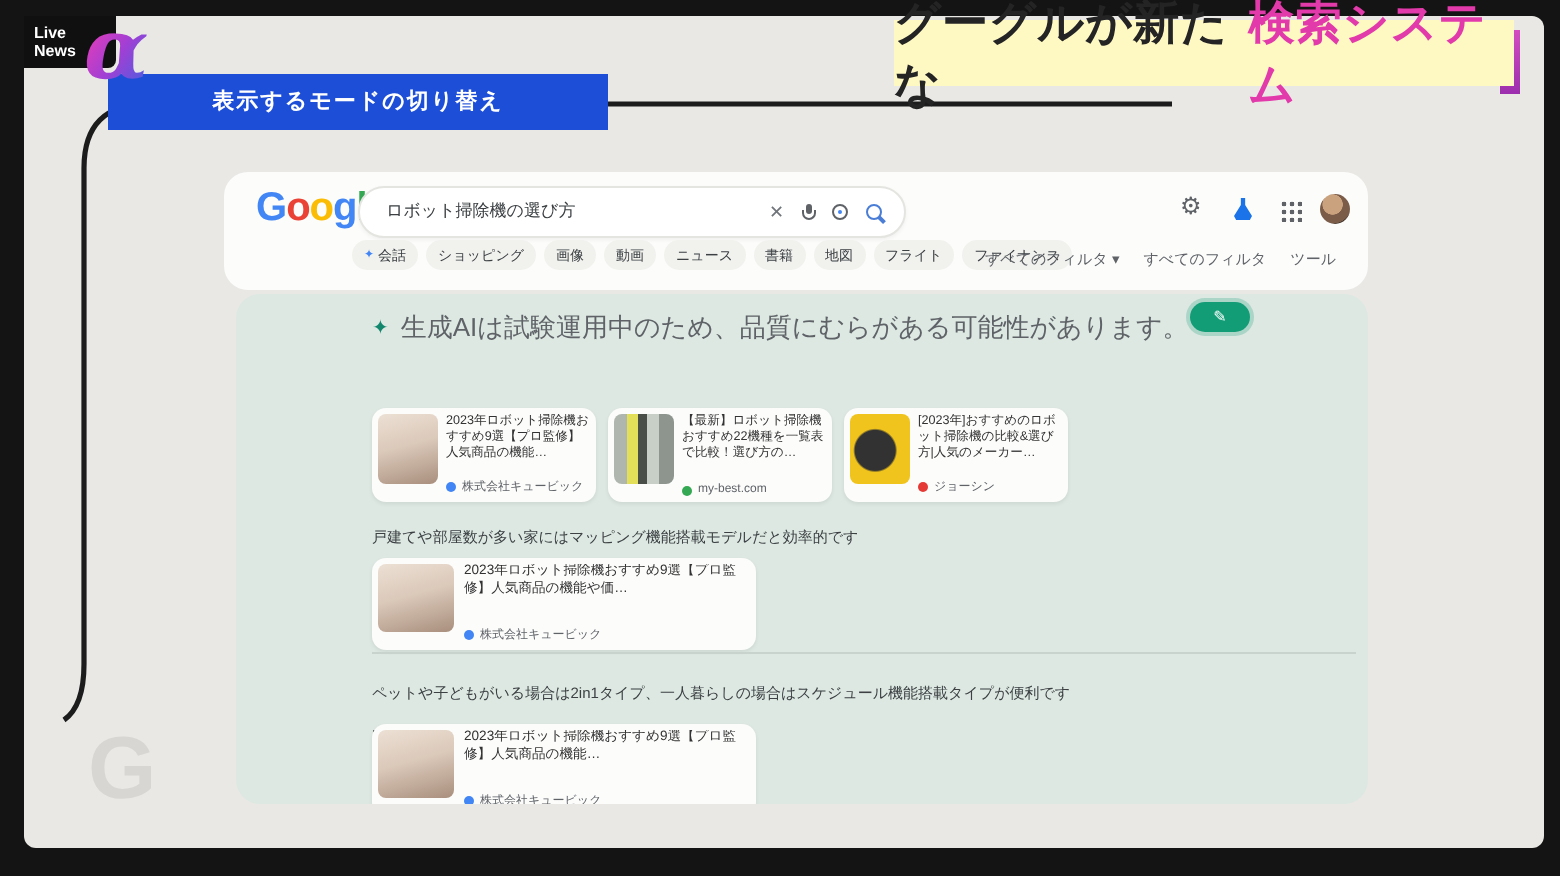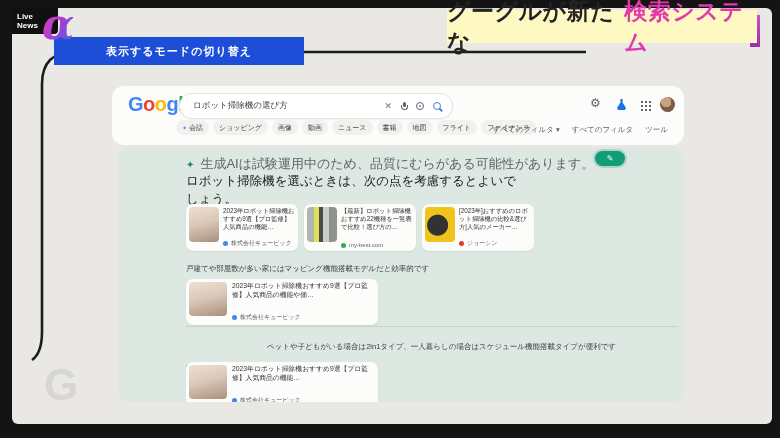--- a/index.html
+++ b/index.html
@@ -74,21 +74,21 @@
   .csrc{display:flex;align-items:center;gap:3px;font-size:6px;color:#5f6368;white-space:nowrap;}
   .dot{width:5px;height:5px;border-radius:50%;flex:none;}
   .dot-blue{background:#4285f4;}.dot-green{background:#34a853;}.dot-red{background:#e53935;}
   .sechead{position:absolute;left:68px;font-size:9px;font-weight:bold;color:#202124;margin-top:32px;}
   .secbody{position:absolute;left:68px;font-size:7.5px;color:#3c4043;line-height:1.5;width:430px;}
   .seccard{position:absolute;left:68px;width:186px;height:40px;background:#fcfcfb;border-radius:7px;display:flex;padding:3px;gap:5px;box-shadow:0 1px 2px rgba(0,0,0,.07);}
   .seccard .thumb{width:38px;height:34px;}
   .seccard .ctitle{font-size:6.8px;}
   .divider{position:absolute;left:68px;top:179px;width:492px;height:1px;background:#c8d3cd;}
   .p1{top:108px;} .b1{top:116px;} .c1{top:132px;}
-  .p2{top:183px;} .b2{top:194px;text-align:right;} .c2{top:215px;}
+  .p2{top:183px;} .b2{top:194px;} .c2{top:215px;}
 </style>
 </head>
 <body>
 
 <div class="stage">
   <div class="tv"></div>
 
   <div class="gwm">G</div>
 
   <svg class="callout" width="780" height="438">
@@ -153,21 +153,20 @@
     </div>
   </div>
 
   <div class="panel">
     <div class="notice">
       <span class="sgestar">✦</span>
       <span class="noticetext">生成AIは試験運用中のため、品質にむらがある可能性があります。</span>
     </div>
     <div class="editbtn">✎</div>
 
-    <div class="answer">ロボット掃除機を選ぶときは、次の点を考慮するとよいでしょう。</div>
 
     <div class="cardrow">
       <div class="scard">
         <div class="thumb t-room"></div>
         <div class="ctext">
           <div class="ctitle">2023年ロボット掃除機おすすめ9選【プロ監修】人気商品の機能…</div>
           <div class="csrc">
               <span class="dot dot-blue"></span>
               <span>株式会社キュービック</span>
             </div>

